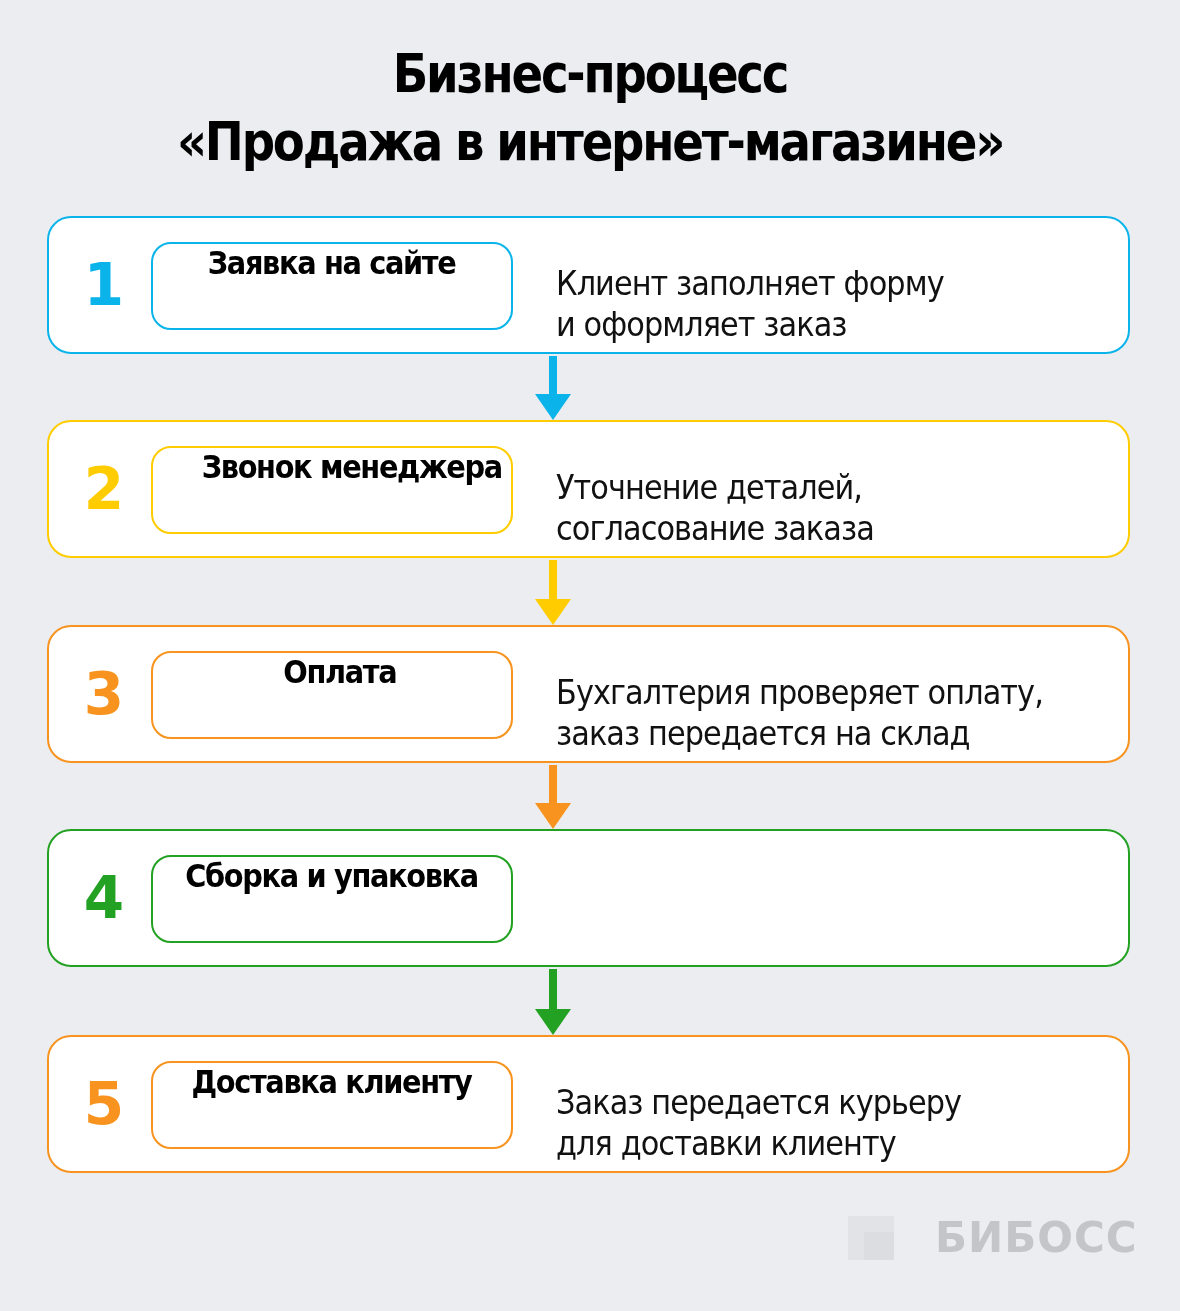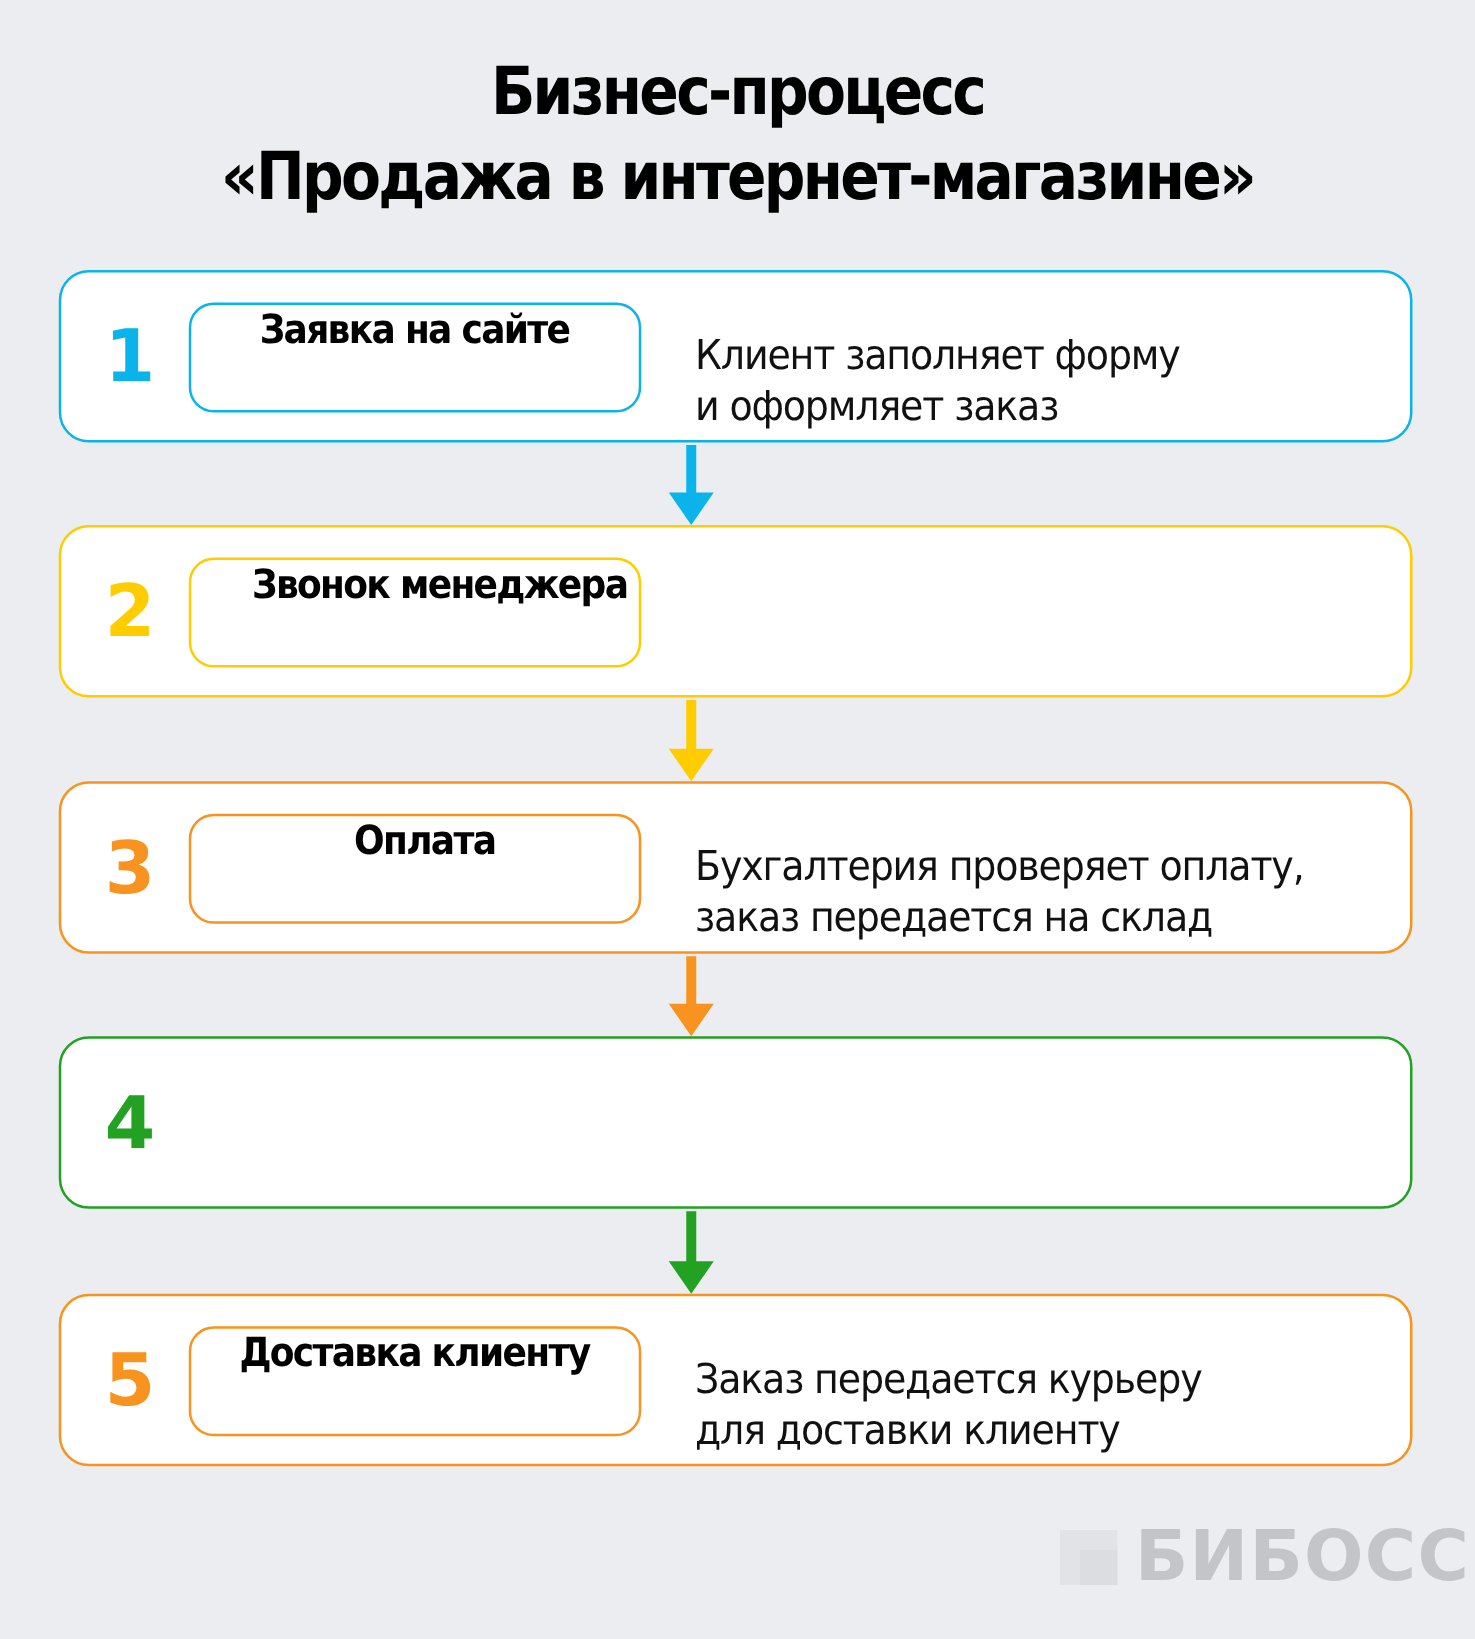--- a/index.html
+++ b/index.html
@@ -70,22 +70,23 @@
   .logo {
     position: absolute; left: 848px; top: 1213px;
     display: flex; align-items: center;
   }
   .logo-mark {
     width: 46px; height: 44px; position: relative; margin-right: 14px;
   }
   .logo-mark .a { position: absolute; left: 0; top: 0; width: 46px; height: 44px; background: #e2e3e7; }
   .logo-mark .b { position: absolute; left: 16px; top: 16px; width: 30px; height: 28px; background: #dcdde1; }
   .logo-text {
-    font-weight: bold; font-size: 56px; color: #c4c5c9; letter-spacing: 1px;
+    font-weight: bold; font-size: 42px; color: #c4c5c9; letter-spacing: 1px;
     font-family: "DejaVu Sans", sans-serif;
+    margin-left: 27px;
   }
 </style>
 </head>
 <body>
 
 <div class="title">
   <div>Бизнес-процесс</div>
   <div>«Продажа в интернет-магазине»</div>
 </div>
 
@@ -103,20 +104,24 @@
 <div class="arrow" style="top:356px;height:64px;">
   <div class="shaft" style="height:40px;background:#0ab4ea;"></div>
   <div class="head" style="top:38px;border-top-color:#0ab4ea;"></div>
 </div>
 
 <div class="step" style="top:420px;border-color:#ffcc00;">
   <div class="num" style="color:#ffcc00;">2</div>
   <div class="pill" style="border-color:#ffcc00;padding-left:40px;">
     <span>Звонок менеджера</span>
   </div>
+  <div class="desc">
+    <div>Уточнение деталей,</div>
+    <div>согласование заказа</div>
+  </div>
 </div>
 
 <div class="arrow" style="top:560px;height:65px;">
   <div class="shaft" style="height:40px;background:#ffcc00;"></div>
   <div class="head" style="top:39px;border-top-color:#ffcc00;"></div>
 </div>
 
 <div class="step" style="top:625px;border-color:#f7931e;">
   <div class="num" style="color:#f7931e;">3</div>
   <div class="pill" style="border-color:#f7931e;padding-left:16px;">
@@ -128,20 +133,23 @@
   </div>
 </div>
 
 <div class="arrow" style="top:765px;height:64px;">
   <div class="shaft" style="height:40px;background:#f7931e;"></div>
   <div class="head" style="top:38px;border-top-color:#f7931e;"></div>
 </div>
 
 <div class="step" style="top:829px;border-color:#22a122;">
   <div class="num" style="color:#22a122;">4</div>
+  <div class="pill" style="border-color:#22a122;">
+    <span>Сборка и упаковка</span>
+  </div>
 </div>
 
 <div class="arrow" style="top:969px;height:66px;">
   <div class="shaft" style="height:42px;background:#22a122;"></div>
   <div class="head" style="top:40px;border-top-color:#22a122;"></div>
 </div>
 
 <div class="step" style="top:1035px;border-color:#f7931e;">
   <div class="num" style="color:#f7931e;">5</div>
   <div class="pill" style="border-color:#f7931e;">

